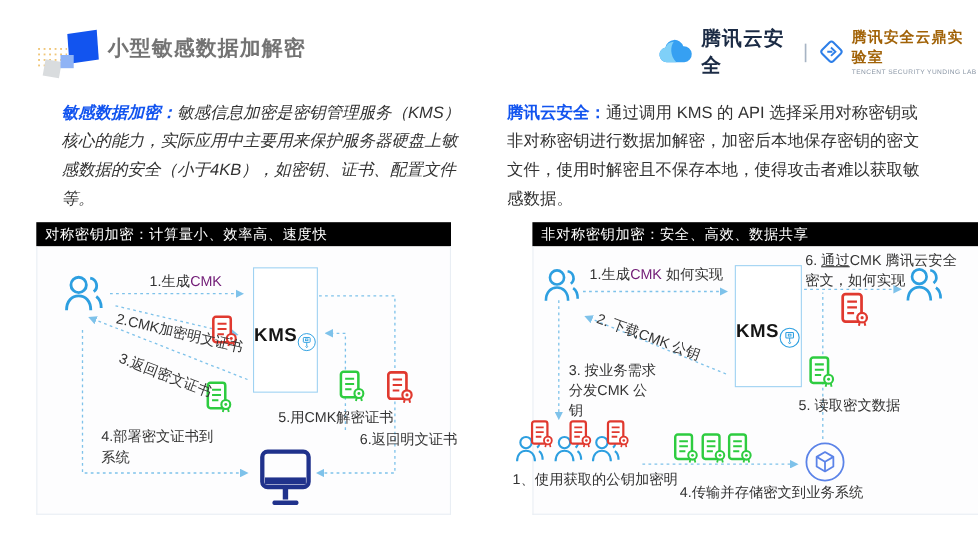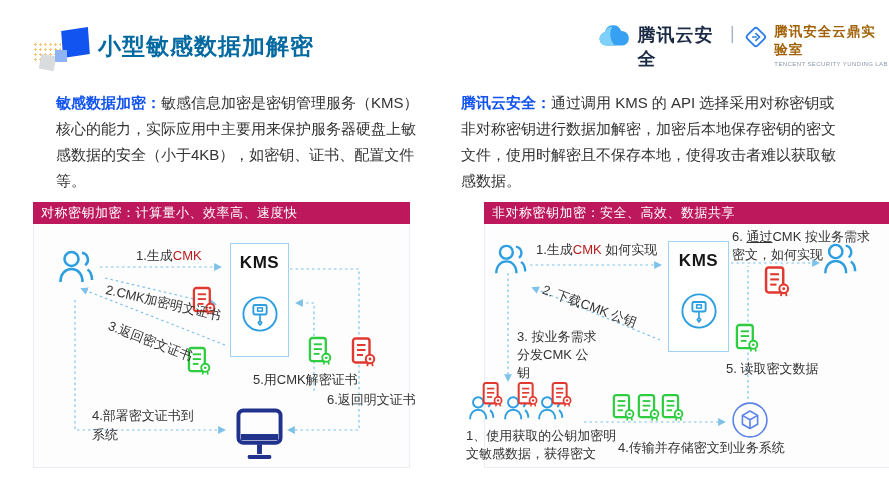--- a/index.html
+++ b/index.html
@@ -4,44 +4,44 @@
 <style>
   html,body{margin:0;padding:0;background:#fff;}
   .slide{position:relative;width:889px;height:500px;background:#ffffff;overflow:hidden;
          font-family:"Liberation Sans",sans-serif;color:#333;}
   
   .deco-dots{position:absolute;left:33px;top:42px;width:28px;height:20px;
     background-image:radial-gradient(#f0c679 1.1px,transparent 1.3px);background-size:5px 5px;}
   .deco-sq-gray{position:absolute;left:40px;top:55px;width:15px;height:15px;background:#d9dcde;transform:rotate(10deg);}
   .deco-sq-main{position:absolute;left:62px;top:29px;width:27px;height:27px;background:#1254ef;transform:rotate(-8deg) skewX(-4deg);}
   .deco-sq-light{position:absolute;left:55px;top:50px;width:12px;height:12px;background:#8fb3f5;}
-  .title{position:absolute;left:98px;top:31px;margin:0;font-size:23px;font-weight:bold;color:#0369a1;letter-spacing:1px;}
-  
-  .brand{position:absolute;left:597px;top:23px;display:flex;gap:7px;}
+  .title{position:absolute;left:98px;top:31px;margin:0;font-size:19px;font-weight:bold;color:#737373;letter-spacing:1px;}
+  
+  .brand{position:absolute;left:597px;top:23px;display:flex;align-items:center;gap:7px;}
   .brand-primary{font-size:18px;font-weight:bold;color:#1b2b45;letter-spacing:1px;}
   .brand-div{font-size:18px;color:#a7b4c4;font-weight:normal;margin:0 2px;}
   .lab-cn{font-size:13.5px;font-weight:bold;color:#a16207;letter-spacing:1px;}
   .lab-en{font-size:6px;color:#8b97a6;letter-spacing:.4px;margin-top:2px;}
   
   .intro{position:absolute;margin:0;font-size:15px;line-height:26px;color:#333;}
-  .intro-left{left:56px;top:90px;width:366px;}
+  .intro-left{left:56px;top:90px;width:366px;font-style:italic;}
   .intro-right{left:461px;top:90px;width:388px;}
   .intro .lbl{color:#1254ef;font-weight:bold;}
   
-  .panel-header{position:absolute;top:202px;height:22px;background:#be185d;color:#fff;
+  .panel-header{position:absolute;top:202px;height:22px;background:#000000;color:#fff;
     font-size:13px;line-height:22px;padding-left:8px;box-sizing:border-box;letter-spacing:.5px;}
   .panel-body{position:absolute;top:224px;height:244px;background:#fdfdfe;border:1px solid #e9eef4;border-top:none;box-sizing:border-box;}
   .ph-left,.pb-left{left:33px;width:377px;}
   .ph-right,.pb-right{left:484px;width:469px;}
   
   .lines{position:absolute;left:0;top:0;z-index:1;}
   .lab{position:absolute;font-size:13px;color:#333;white-space:nowrap;z-index:3;}
-  .hl{color:#b91c1c;}
+  .hl{color:#701a75;}
   .rot{transform-origin:left top;}
-  .kms{position:absolute;background:#fff;border:1.5px solid #9fd2f2;z-index:2;display:flex;flex-direction:column;align-items:center;box-sizing:border-box;}
+  .kms{position:absolute;background:#fff;border:1.5px solid #9fd2f2;z-index:2;display:flex;flex-direction:row;align-items:center;box-sizing:border-box;}
   .kms-label{font-size:17px;font-weight:bold;color:#151515;letter-spacing:.5px;margin-top:9px;}
   .icon{position:absolute;z-index:2;}
   .group-unit{position:absolute;width:36px;height:41px;z-index:2;}
   .group-unit .gu-user{position:absolute;left:0;top:14px;}
   .group-unit .gu-cert{position:absolute;left:14px;top:0;}
   u.soft{text-decoration:underline;}
 </style>
 </head>
 <body>
 
@@ -150,21 +150,21 @@
   <div class="kms" style="left:230px;top:243px;width:59px;height:114px">
     <div class="kms-label">KMS</div>
     <svg style="margin-top:22px;color:#2d9fe0" width="38" height="38">
         <use href="#sym-key"></use>
       </svg>
   </div>
 
   <div class="lab" style="left:136px;top:247px"><span>1.生成</span><span class="hl">CMK</span><span></span></div>
   <div class="lab rot" style="left:108px;top:281px;transform:rotate(13deg)">2.CMK加密明文证书</div>
   <div class="lab rot" style="left:112px;top:317px;transform:rotate(21deg)">3.返回密文证书</div>
-  <div class="lab" style="left:92px;top:406px;line-height:19px">
+  <div class="lab" style="left:92px;top:387px;line-height:19px">
     <div>4.部署密文证书到</div>
     <div>系统</div>
   </div>
   <div class="lab" style="left:253px;top:371px">5.用CMK解密证书</div>
   <div class="lab" style="left:327px;top:391px">6.返回明文证书</div>
 
   <svg class="icon" style="left:192px;top:286px;color:#e0392f" width="25" height="30">
       <use href="#sym-cert"></use>
     </svg>
   <svg class="icon" style="left:187px;top:346px;color:#2ecc40" width="25" height="30">
@@ -193,26 +193,25 @@
 
   <div class="lab" style="left:536px;top:241px"><span>1.生成</span><span class="hl">CMK</span><span> 如何实现</span></div>
   <div class="lab rot" style="left:546px;top:281px;transform:rotate(20deg)">2. 下载CMK 公钥</div>
   <div class="lab" style="left:517px;top:328px;line-height:18px">
     <div>3. 按业务需求</div>
     <div>分发CMK 公</div>
     <div>钥</div>
   </div>
   <div class="lab" style="left:466px;top:427px;line-height:18px">
     <div>1、使用获取的公钥加密明</div>
-    <div>文敏感数据，获得密文</div>
   </div>
   <div class="lab" style="left:618px;top:439px">4.传输并存储密文到业务系统</div>
   <div class="lab" style="left:726px;top:360px">5. 读取密文数据</div>
   <div class="lab" style="left:732px;top:228px;line-height:18px">
-    <div><span>6. </span><u class="soft">通过</u><span>CMK 按业务需求</span></div>
+    <div><span>6. </span><u class="soft">通过</u><span>CMK 腾讯云安全</span></div>
     <div>密文，如何实现</div>
   </div>
 
   <div class="group-unit" style="left:468px;top:381px">
     <svg class="gu-user" style="color:#2d9fe0" width="27" height="28">
         <use href="#sym-user"></use>
       </svg>
     <svg class="gu-cert" style="color:#e0392f" width="22" height="27">
         <use href="#sym-cert"></use>
       </svg>

